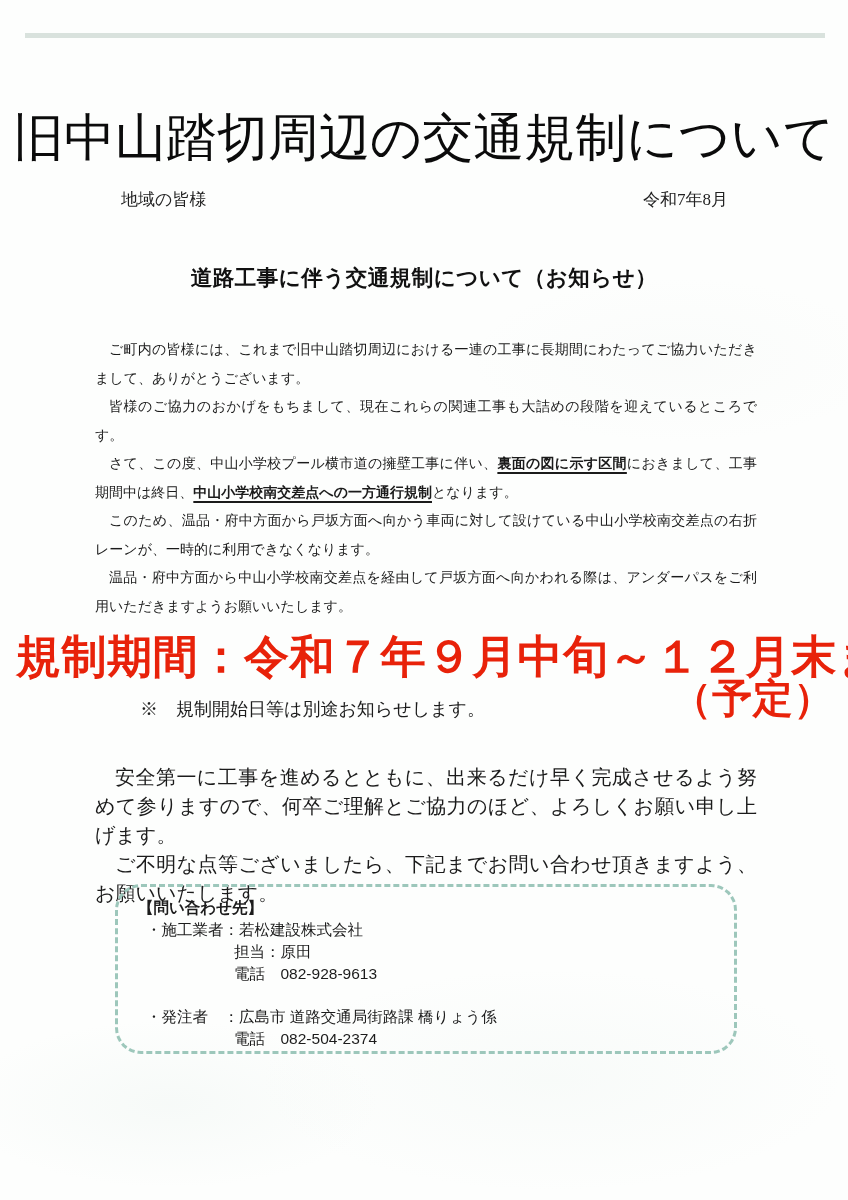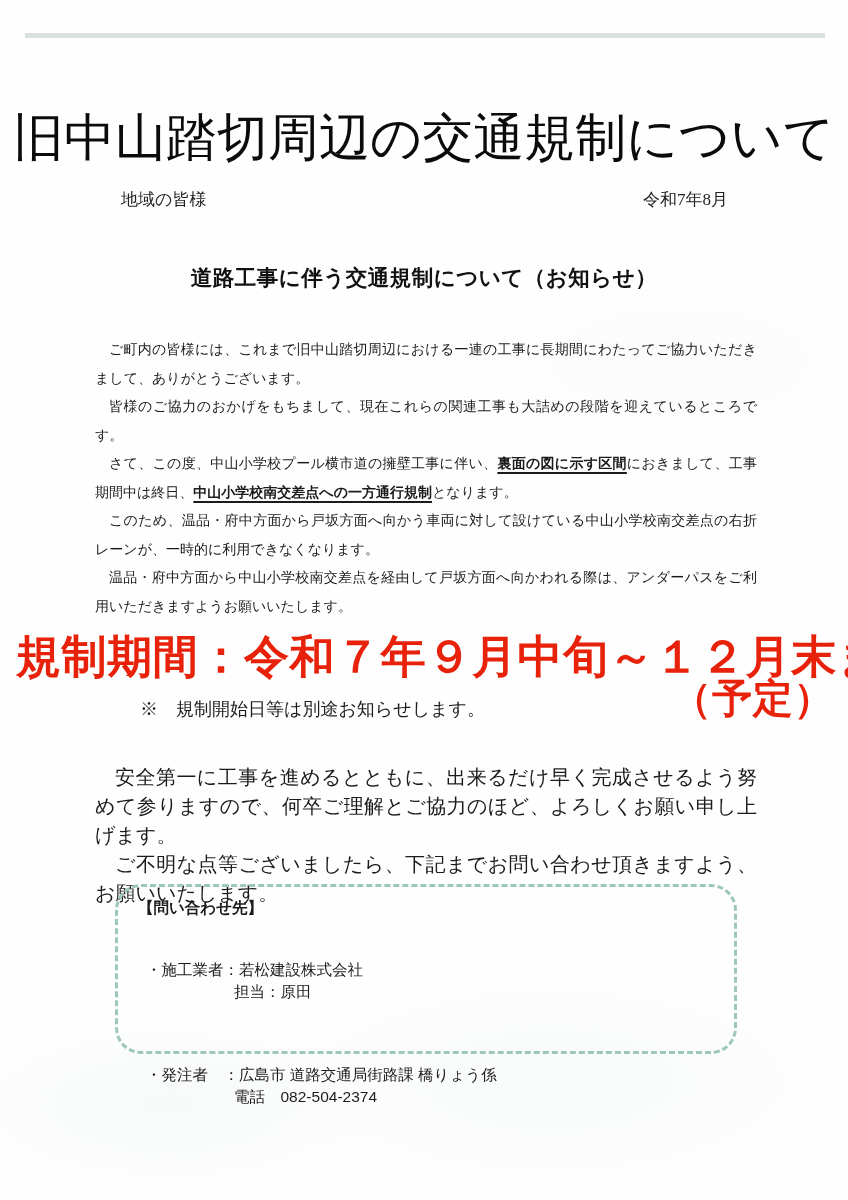--- a/index.html
+++ b/index.html
@@ -132,21 +132,21 @@
     width: 622px; height: 170px;
     border: 3px dashed #9dc7bb;
     border-radius: 26px;
     font-family: "Liberation Sans", sans-serif;
     font-size: 15.5px;
     line-height: 22px;
     color: #1c1c1c;
     padding-top: 10px;
   }
   .contact-box .heading { padding-left: 20px; font-weight: bold; }
-  .contact-box .row    { padding-left: 28px; margin-top: 40px; }
+  .contact-box .row    { padding-left: 28px; }
   .contact-box .sub    { padding-left: 116px; }
   .contact-box .gap    { height: 21px; }
 </style>
 </head>
 <body>
 
 <div class="page">
 
   <div class="top-rule"></div>
 
@@ -171,18 +171,19 @@
 
   <div class="closing-block">
     <p>安全第一に工事を進めるとともに、出来るだけ早く完成させるよう努めて参りますので、何卒ご理解とご協力のほど、よろしくお願い申し上げます。</p>
     <p>ご不明な点等ございましたら、下記までお問い合わせ頂きますよう、お願いいたします。</p>
   </div>
 
   <div class="contact-box">
     <div class="heading">【問い合わせ先】</div>
     <div class="row"><span>・施工業者：</span><span>若松建設株式会社</span></div>
     <div class="sub">担当：原田</div>
+    <div class="sub">電話　082-928-9613</div>
     <div class="gap"></div>
     <div class="row"><span>・発注者　：</span><span>広島市 道路交通局街路課 橋りょう係</span></div>
     <div class="sub">電話　082-504-2374</div>
   </div>
 
 </div>
 
 </body></html>

